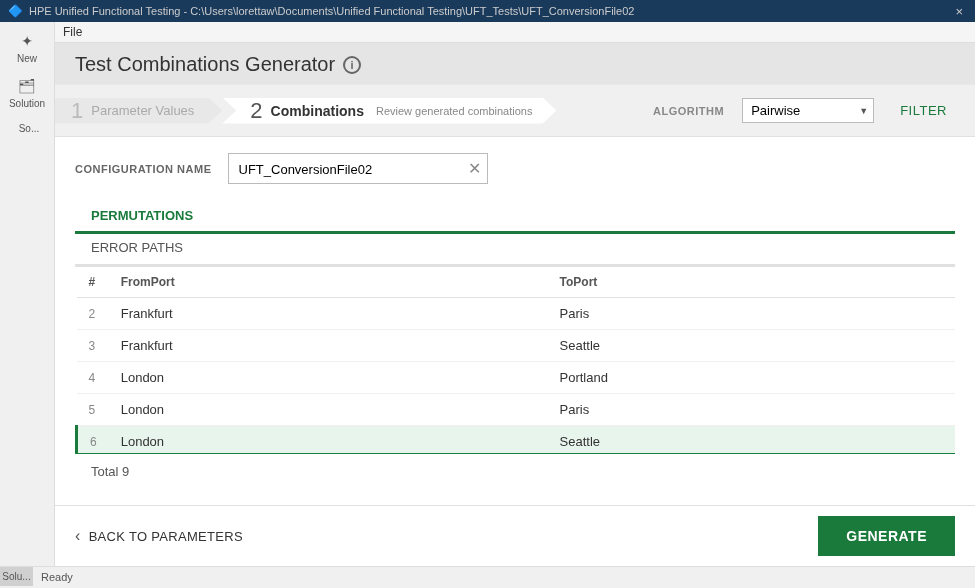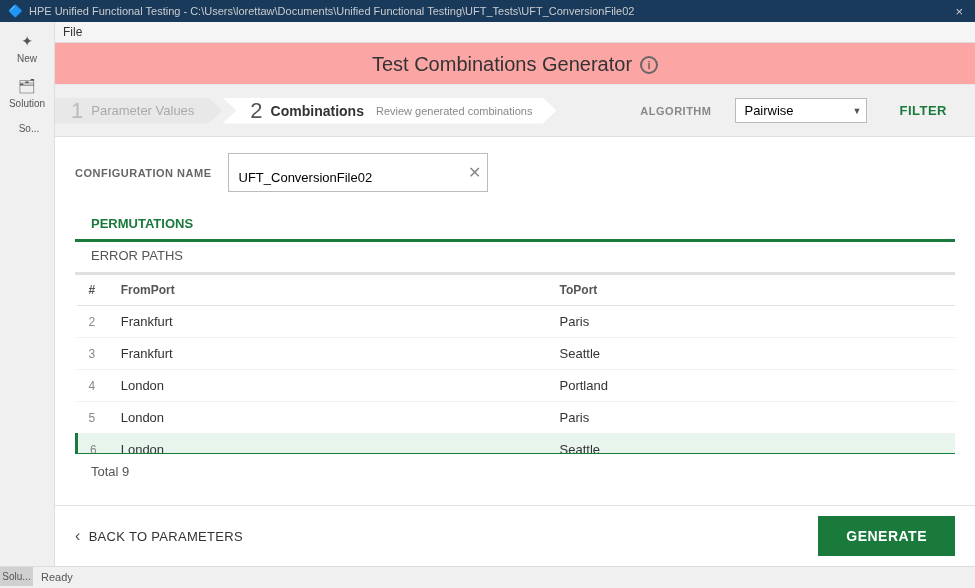--- a/index.html
+++ b/index.html
@@ -136,21 +136,21 @@
     .select-wrapper::after {
       content: '▼';
       font-size: 9px;
       position: absolute;
       right: 6px;
       color: #555;
       pointer-events: none;
     }
     .filter-btn {
       color: #1a7a3c;
-      font-weight: 700;
+      font-weight: 400;
       font-size: 13px;
       cursor: pointer;
       letter-spacing: 0.5px;
       border: none;
       background: transparent;
       padding: 4px 8px;
     }
 
     
     .top-header {
@@ -180,21 +180,21 @@
       clip-path: polygon(0 0, calc(100% - 14px) 0, 100% 50%, calc(100% - 14px) 100%, 0 100%, 14px 50%);
     }
     .step2-sublabel {
       font-size: 11px;
       color: #888;
       margin-left: 4px;
     }
     .algo-section {
       display: flex;
       align-items: center;
-      gap: 24px;
+      gap: 18px;
       padding: 0 20px;
       margin-left: auto;
     }
 
     
     .dialog-body {
       flex: 1;
       padding: 16px 20px;
       overflow: hidden;
       display: flex;
@@ -214,21 +214,21 @@
       color: #666;
       letter-spacing: 0.5px;
     }
     .config-input-wrapper {
       position: relative;
       display: inline-flex;
       align-items: center;
     }
     .config-input {
       border: 1px solid #bbb;
-      padding: 16px 28px 6px 10px;
+      padding: 8px 28px 6px 10px;
       font-size: 13px;
       width: 260px;
       background: #fff;
     }
     .config-clear {
       position: absolute;
       right: 6px;
       cursor: pointer;
       color: #888;
       font-size: 16px;
@@ -385,21 +385,21 @@
       <div>So...</div>
     </div>
   </div>
 
   <div class="main-content">
 
     <div class="menu-bar">
       <span class="menu-item">File</span>
     </div>
 
-    <div style="padding: 10px 20px 0 20px; background:#fca5a5; display:flex; align-items:center; justify-content:center; border-bottom: 1px solid #e8e8e8;">
+    <div style="padding: 10px 20px 0 20px; background:#e5e5e5; display:flex; align-items:center; justify-content:flex-start; border-bottom: 1px solid #e8e8e8;">
       <div class="dialog-title">
         <span>Test Combinations Generator</span>
         <span class="info-icon">i</span>
       </div>
     </div>
 
     <div class="top-header">
       <div class="step1">
         <span style="font-size:22px; font-weight:300; color:#bbb;">1</span>
         <span style="font-size:13px; color:#aaa;">Parameter Values</span>

